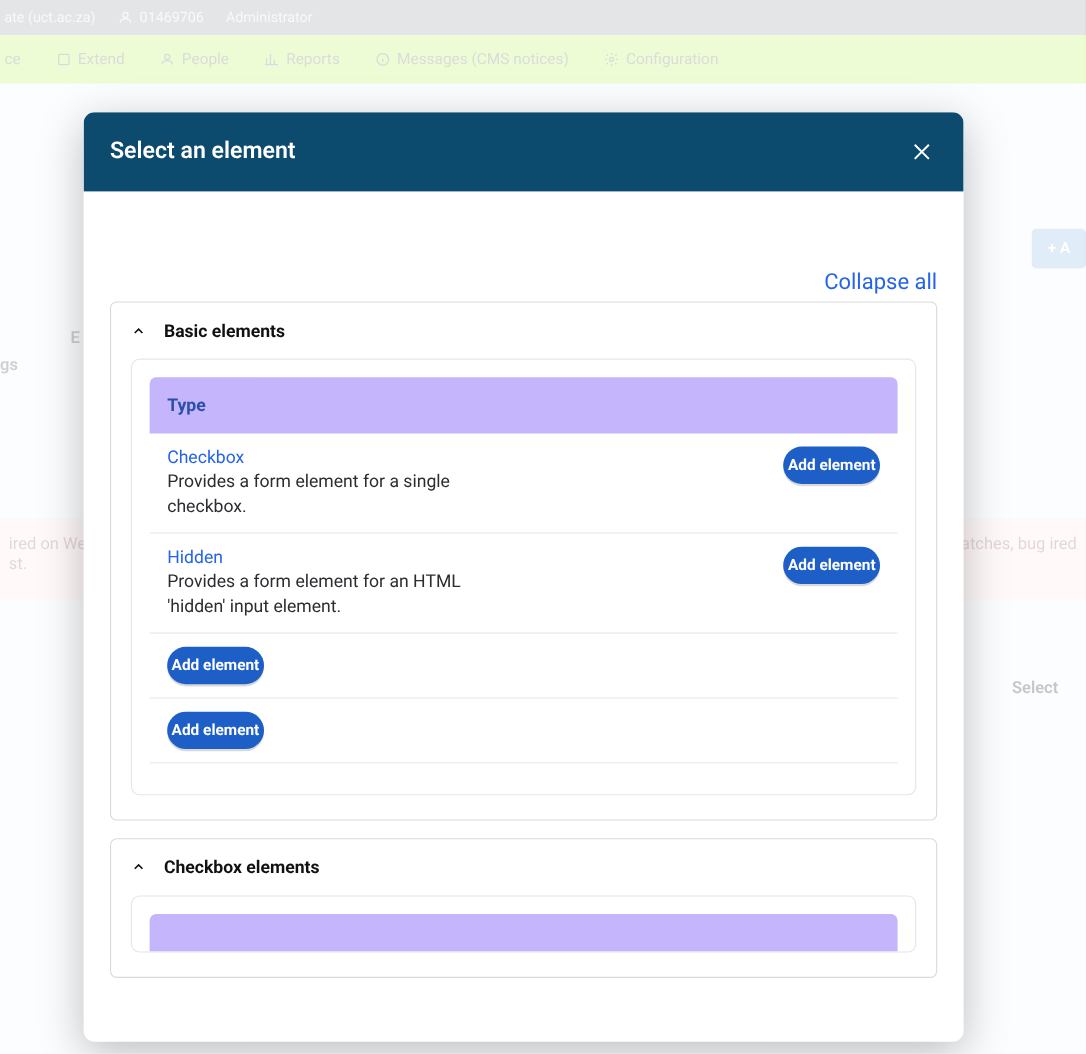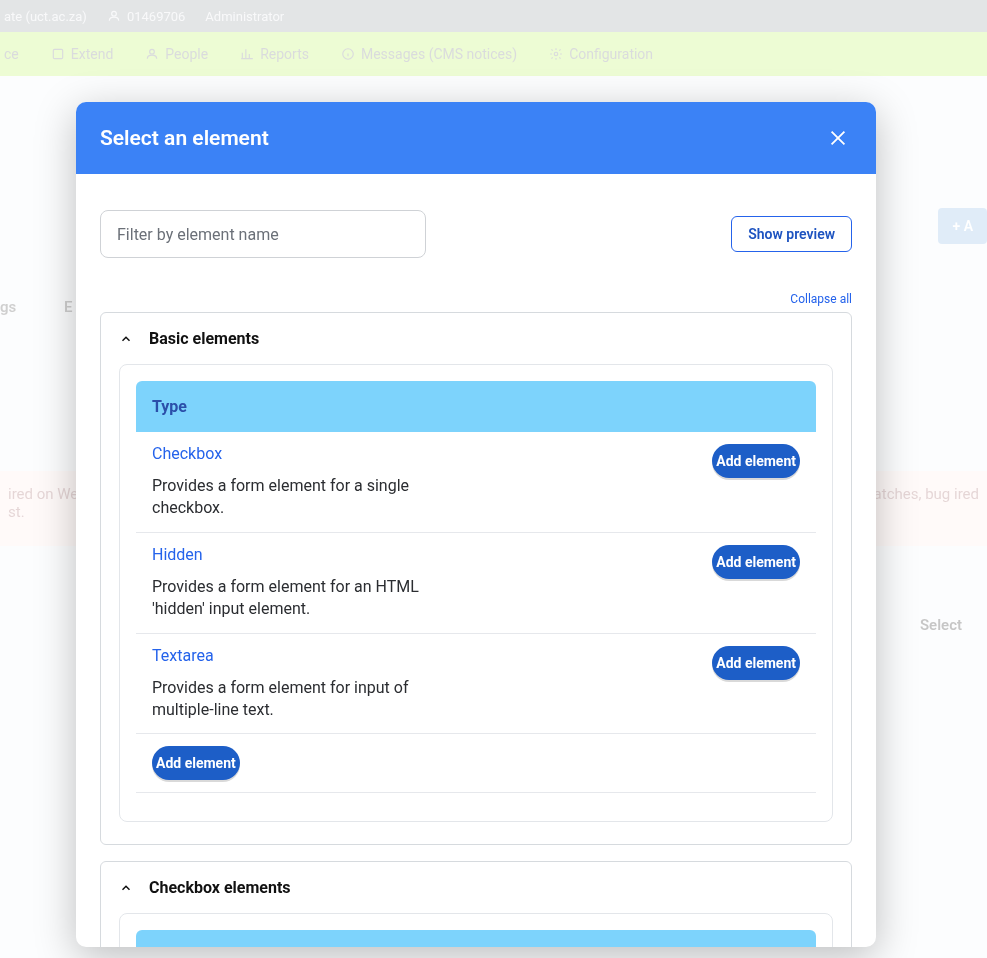--- a/index.html
+++ b/index.html
@@ -91,21 +91,21 @@
       width: 800px;
       height: 845px;
       background: #fff;
       border-radius: 10px;
       box-shadow: 0 10px 40px rgba(0,0,0,0.25);
       overflow: hidden;
       display: flex;
       flex-direction: column;
     }
     .modal-header {
-      background: #3b82f6;
+      background: #0c4a6e;
       color: #fff;
       display: flex;
       align-items: center;
       justify-content: space-between;
       padding: 0 24px;
       height: 72px;
     }
     .modal-header h2 {
       font-size: 21px;
       font-weight: 600;
@@ -144,21 +144,21 @@
       color:#1d53c0;
       font-weight:600;
       font-size:14px;
       padding:9px 16px;
       border-radius:6px;
       cursor:pointer;
     }
     .collapse-all {
       text-align:right;
       color:#2563eb;
-      font-size:12px;
+      font-size:20px;
       margin-top:34px;
       margin-bottom:6px;
       cursor:pointer;
     }
 
     .section {
       border:1px solid #d6dade;
       border-radius:6px;
       margin-top:6px;
     }
@@ -177,40 +177,40 @@
 
     .inner-card {
       margin:0 18px 22px;
       border:1px solid #e3e6ea;
       border-radius:8px;
       overflow:hidden;
       padding-bottom: 28px;
     }
     .type-head {
       margin:16px 16px 0;
-      background:#7dd3fc;
+      background:#c4b5fd;
       color:#2b4fa9;
       font-weight:700;
       font-size:16px;
       padding:16px 16px;
       border-radius:6px 6px 0 0;
     }
     .element-row {
       display:flex; align-items:flex-start; justify-content:space-between;
       padding:12px 16px 12px;
       margin:0 16px;
       border-bottom:1px solid #e6e8ec;
       gap: 24px;
     }
     .element-row .left { max-width: 300px; }
     .el-name {
       color:#2563eb; font-size:16px; font-weight:400; text-decoration:none;
     }
     .el-desc {
-      color:#2b2d31; font-size:16px; line-height:1.4; margin-top:12px;
+      color:#2b2d31; font-size:16px; line-height:1.4; margin-top:2px;
     }
     .add-btn {
       background:#1d5ec7;
       color:#fff;
       border:none;
       border-radius:17px;
       font-weight:700;
       font-size:14px;
       padding:9px 4px;
       cursor:pointer;
@@ -274,21 +274,21 @@
           <circle cx="12" cy="12" r="3"></circle>
           <path d="M12 2v3M12 19v3M4.2 4.2l2.1 2.1M17.7 17.7l2.1 2.1M2 12h3M19 12h3M4.2 19.8l2.1-2.1M17.7 6.3l2.1-2.1"></path>
         </svg>
       <span>Configuration</span>
     </span>
   </div>
 
   <div class="bg-content">
     <div class="bg-add-btn">+ A</div>
     <div class="bg-tabs">
-      <span style="position:absolute; left:0;">gs</span>
+      <span style="position:absolute; left:0;margin-top:24px;">gs</span>
       <span style="position:absolute; left:64px;">E</span>
     </div>
     <div class="bg-alert">
       <div style="display:flex; justify-content:space-between;">
         <span>ired on We</span>
         <span>atches, bug ired</span>
       </div>
       <div>st.</div>
     </div>
     <div class="bg-table-head">
@@ -303,24 +303,20 @@
   <div class="modal-header">
     <h2>Select an element</h2>
     <button class="close-btn">
       <svg viewBox="0 0 24 24" fill="none">
           <path d="M5 5l14 14M19 5L5 19"></path>
         </svg>
     </button>
   </div>
 
   <div class="modal-body">
-    <div class="controls-row">
-      <input class="filter-input" type="text" placeholder="Filter by element name" style="">
-      <button class="show-preview-btn">Show preview</button>
-    </div>
 
     <div class="collapse-all">Collapse all</div>
 
     <div class="section">
       <div class="section-header">
         <svg class="chev" viewBox="0 0 24 24">
             <path d="M6 15l6-6 6 6"></path>
           </svg>
         <span>Basic elements</span>
       </div>
@@ -337,24 +333,20 @@
 
         <div class="element-row">
           <div class="left">
             <a href="#" class="el-name">Hidden</a>
             <div class="el-desc">Provides a form element for an HTML 'hidden' input element.</div>
           </div>
           <button class="add-btn">Add element</button>
         </div>
 
         <div class="element-row">
-          <div class="left">
-            <a href="#" class="el-name">Textarea</a>
-            <div class="el-desc">Provides a form element for input of multiple-line text.</div>
-          </div>
           <button class="add-btn">Add element</button>
         </div>
 
         <div class="element-row">
           <button class="add-btn">Add element</button>
         </div>
       </div>
     </div>
 
     <div class="section">

